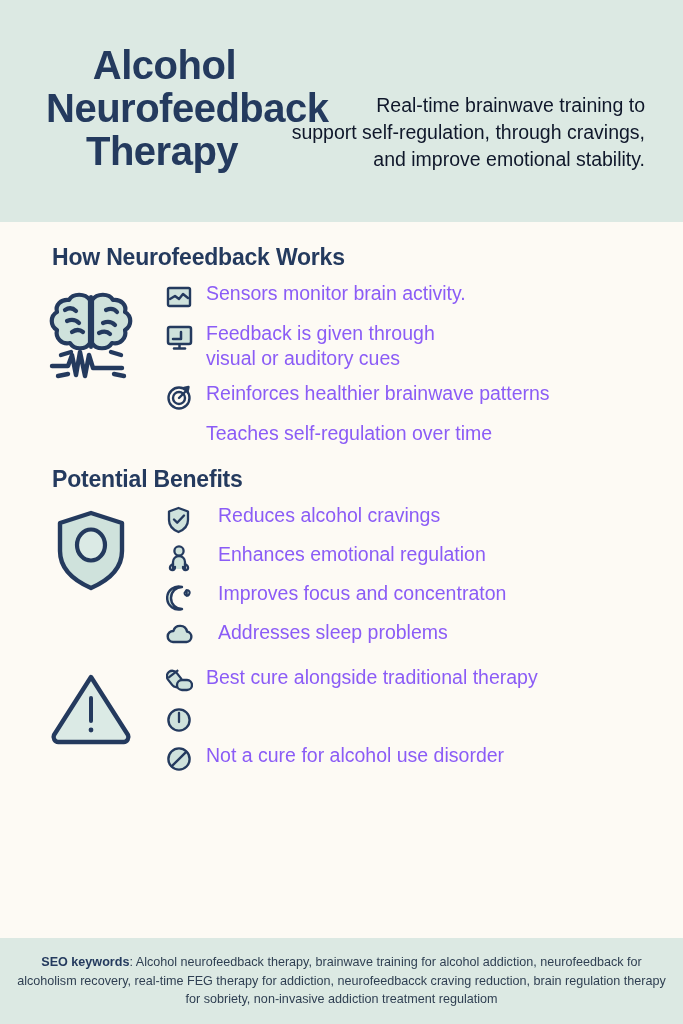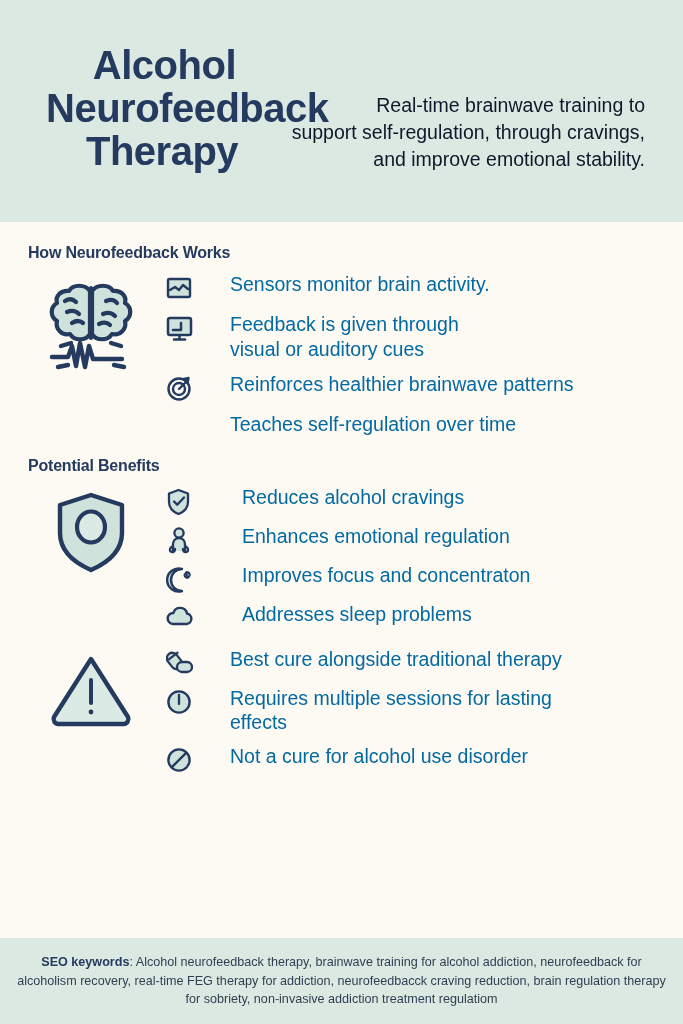--- a/index.html
+++ b/index.html
@@ -45,24 +45,24 @@
   }
 
   
   .body {
     flex: 1 1 auto;
     padding: 22px 16px 6px 16px;
     background: #fdfaf4;
   }
   .section { margin-bottom: 5px; }
   .section-title {
-    font-size: 16px;
+    font-size: 23px;
     font-weight: bold;
     color: #243a5e;
-    margin: 0 0 8px 12px;
+    margin: 0 0 8px 36px;
     letter-spacing: -0.2px;
   }
   .section-body {
     display: flex;
     align-items: flex-start;
   }
   .big-icon {
     flex: 0 0 150px;
     display: flex;
     justify-content: center;
@@ -78,24 +78,23 @@
   .item-icon {
     flex: 0 0 40px;
     display: flex;
     justify-content: flex-start;
     align-items: flex-start;
     padding-top: 3px;
   }
   .item-icon.blank { visibility: hidden; }
   .item-text {
     font-size: 19.5px;
-    color: #0369a1;
+    color: #8b5cf6;
     line-height: 1.27;
     padding-top: 0px;
-    margin-left: 24px;
   }
 
   
   .s1 .item { margin-bottom: 10px; }
   .s2 .item { margin-bottom: 8px; gap: 12px; }
   .s3 .item { margin-bottom: 9px; }
 
   
   .footer {
     background: #dce9e3;
@@ -285,24 +284,20 @@
             <span class="item-text">Best cure alongside traditional therapy</span>
           </div>
 
           <div class="item">
             <span class="item-icon">
               <svg width="26" height="26" viewBox="0 0 26 26">
                 <circle cx="13" cy="13" r="10.6" fill="#cfe2dc" stroke="#243a5e" stroke-width="2.4"></circle>
                 <line x1="13" y1="6" x2="13" y2="15" stroke="#243a5e" stroke-width="2.3" stroke-linecap="round"></line>
               </svg>
             </span>
-            <span class="item-text">
-              <span>Requires multiple sessions for lasting</span><br>
-              <span>effects</span>
-            </span>
           </div>
 
           <div class="item">
             <span class="item-icon">
               <svg width="26" height="26" viewBox="0 0 26 26">
                 <circle cx="13" cy="13" r="10.6" fill="#cfe2dc" stroke="#243a5e" stroke-width="2.4"></circle>
                 <line x1="5.8" y1="20.2" x2="20.2" y2="5.8" stroke="#243a5e" stroke-width="2.4" stroke-linecap="round"></line>
               </svg>
             </span>
             <span class="item-text">Not a cure for alcohol use disorder</span>

